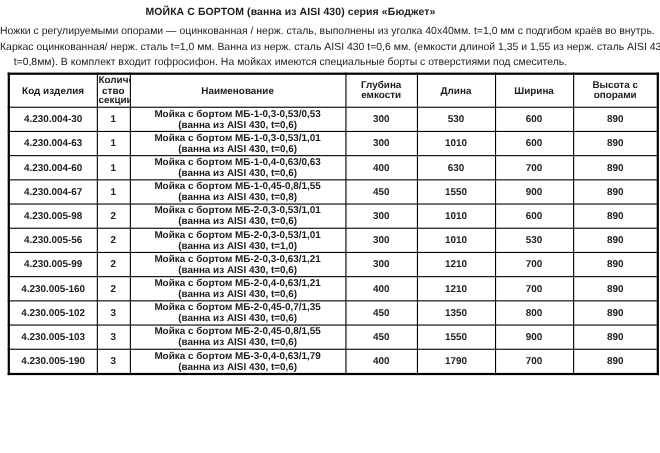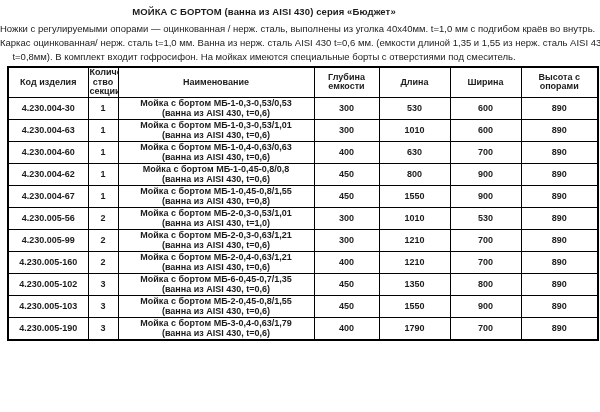--- a/index.html
+++ b/index.html
@@ -130,44 +130,44 @@
     <td class="cell-name">
       <span class="nm">Мойка с бортом МБ-1-0,4-0,63/0,63</span>
       <span class="nm">(ванна из AISI 430, t=0,6)</span>
     </td>
     <td class="cell-depth">400</td>
     <td class="cell-len">630</td>
     <td class="cell-wid">700</td>
     <td class="cell-hgt">890</td>
   </tr>
         <tr>
-    <td class="cell-code">4.230.004-62</td>
-    <td class="cell-sections">1</td>
-    <td class="cell-name">
-      <span class="nm">Мойка с бортом МБ-1-0,45-0,8/0,8</span>
-      <span class="nm">(ванна из AISI 430, t=0,6)</span>
-    </td>
-    <td class="cell-depth">450</td>
-    <td class="cell-len">800</td>
-    <td class="cell-wid">900</td>
-    <td class="cell-hgt">890</td>
-  </tr>
-        <tr>
     <td class="cell-code">4.230.004-67</td>
     <td class="cell-sections">1</td>
     <td class="cell-name">
       <span class="nm">Мойка с бортом МБ-1-0,45-0,8/1,55</span>
       <span class="nm">(ванна из AISI 430, t=0,8)</span>
     </td>
     <td class="cell-depth">450</td>
     <td class="cell-len">1550</td>
     <td class="cell-wid">900</td>
     <td class="cell-hgt">890</td>
   </tr>
         <tr>
+    <td class="cell-code">4.230.005-98</td>
+    <td class="cell-sections">2</td>
+    <td class="cell-name">
+      <span class="nm">Мойка с бортом МБ-2-0,3-0,53/1,01</span>
+      <span class="nm">(ванна из AISI 430, t=0,6)</span>
+    </td>
+    <td class="cell-depth">300</td>
+    <td class="cell-len">1010</td>
+    <td class="cell-wid">600</td>
+    <td class="cell-hgt">890</td>
+  </tr>
+        <tr>
     <td class="cell-code">4.230.005-56</td>
     <td class="cell-sections">2</td>
     <td class="cell-name">
       <span class="nm">Мойка с бортом МБ-2-0,3-0,53/1,01</span>
       <span class="nm">(ванна из AISI 430, t=1,0)</span>
     </td>
     <td class="cell-depth">300</td>
     <td class="cell-len">1010</td>
     <td class="cell-wid">530</td>
     <td class="cell-hgt">890</td>
@@ -193,21 +193,21 @@
     </td>
     <td class="cell-depth">400</td>
     <td class="cell-len">1210</td>
     <td class="cell-wid">700</td>
     <td class="cell-hgt">890</td>
   </tr>
         <tr>
     <td class="cell-code">4.230.005-102</td>
     <td class="cell-sections">3</td>
     <td class="cell-name">
-      <span class="nm">Мойка с бортом МБ-6-0,45-0,7/1,35</span>
+      <span class="nm">Мойка с бортом МБ-2-0,45-0,7/1,35</span>
       <span class="nm">(ванна из AISI 430, t=0,6)</span>
     </td>
     <td class="cell-depth">450</td>
     <td class="cell-len">1350</td>
     <td class="cell-wid">800</td>
     <td class="cell-hgt">890</td>
   </tr>
         <tr>
     <td class="cell-code">4.230.005-103</td>
     <td class="cell-sections">3</td>

